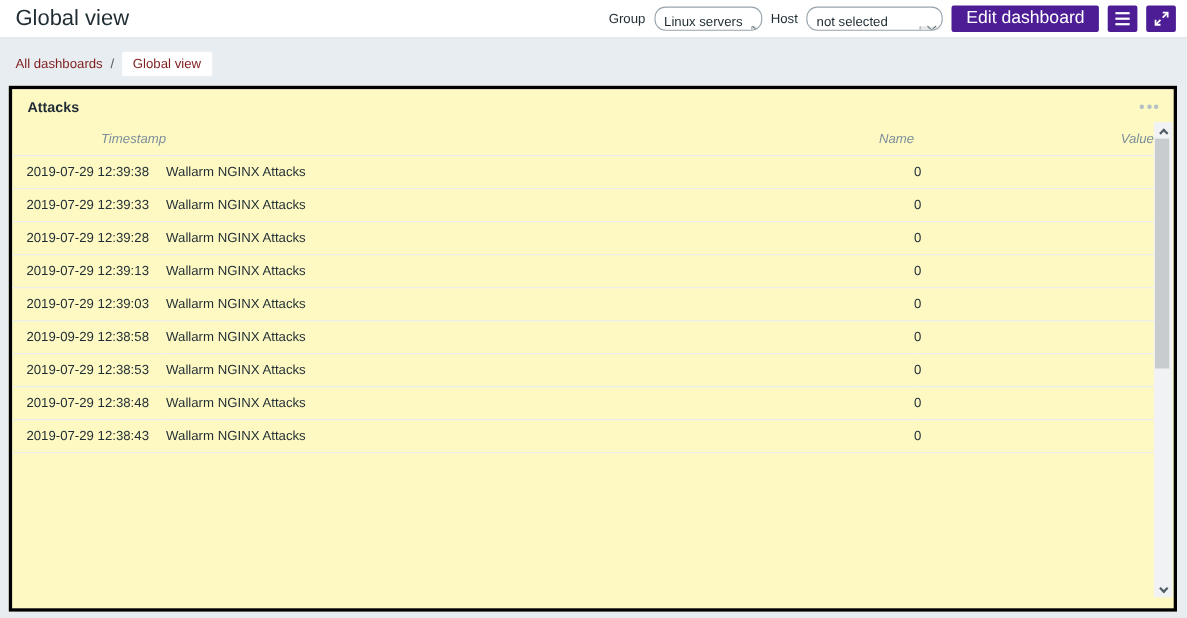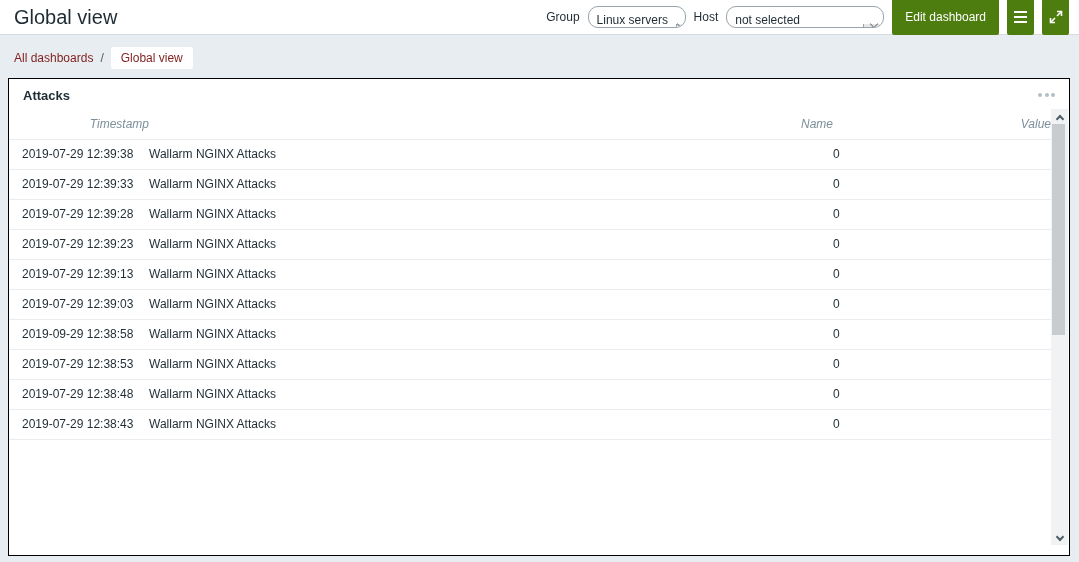--- a/index.html
+++ b/index.html
@@ -28,45 +28,45 @@
     display: flex; align-items: flex-end; height: 22px;
     background: #fff; border: 1px solid #97a4ab; border-radius: 10px;
     cursor: pointer; overflow: hidden;
   }
   .select .val { padding: 0 8px; display: flex; align-items: center; white-space: nowrap; flex: 1; }
   .select .arrow {
     width: 20px; border-left: 1px solid #97a4ab; background: #e8e8e8;
     display: flex; align-items: center; justify-content: center;
   }
   .select-group { width: 98px; }
-  .select-host { width: 158px; }
+  .select-host { width: 124px; }
   .chev {
     display: inline-block; width: 6px; height: 6px;
     border: solid #6f7b81; border-width: 0 1.5px 1.5px 0;
     transform: rotate(45deg); margin-top: -3px;
   }
 
   .btn-blue {
-    background: #4d7c0f; color: #fff; border: none; border-radius: 2px;
-    height: 36px; padding: 0 13px; font-size: 12px; font-family: inherit; cursor: pointer;
+    background: #4c1d95; color: #fff; border: none; border-radius: 2px;
+    height: 24px; padding: 0 13px; font-size: 16px; font-family: inherit; cursor: pointer;
   }
   .btn-icon { width: 27px; padding: 0; display: flex; align-items: center; justify-content: center; }
   .hamburger { display: flex; flex-direction: column; gap: 2.5px; }
   .hamburger i { width: 13px; height: 2.5px; background: #fff; display: block; }
 
   
   .breadcrumb { padding: 12px 14px 9px; display: flex; align-items: center; gap: 7px; }
   .breadcrumb a { color: #7f1d1d; text-decoration: none; cursor: pointer; }
   .crumb-current { background: #ffffff; padding: 4px 10px; border-radius: 2px; }
   .crumb-sep { color: #4d5a61; }
 
   
   .widget {
     position: relative; margin: 0 9px 0 8px; height: 478px;
-    background: #ffffff; border: 1px solid #000000; overflow: hidden;
+    background: #fef9c3; border: 3px solid #000000; overflow: hidden;
   }
   .widget-head {
     height: 30px; display: flex; align-items: center; justify-content: space-between;
     padding: 2px 12px 0 14px;
   }
   .widget-title { margin: 0; font-size: 13px; font-weight: 700; color: #1f2c33; }
   .dots-btn { border: none; background: none; display: flex; gap: 2.5px; cursor: pointer; padding: 4px 2px; }
   .dots-btn i { width: 4px; height: 4px; border-radius: 50%; background: #b3bec6; display: block; }
 
   table { border-collapse: collapse; table-layout: fixed; width: calc(100% - 18px); }
@@ -175,25 +175,20 @@
           <td>Wallarm NGINX Attacks</td>
           <td>0</td>
         </tr>
 
         <tr>
           <td>2019-07-29 12:39:28</td>
           <td>Wallarm NGINX Attacks</td>
           <td>0</td>
         </tr>
 
-        <tr>
-          <td>2019-07-29 12:39:23</td>
-          <td>Wallarm NGINX Attacks</td>
-          <td>0</td>
-        </tr>
 
 
         <tr>
           <td>2019-07-29 12:39:13</td>
           <td>Wallarm NGINX Attacks</td>
           <td>0</td>
         </tr>
 
 
         <tr>

